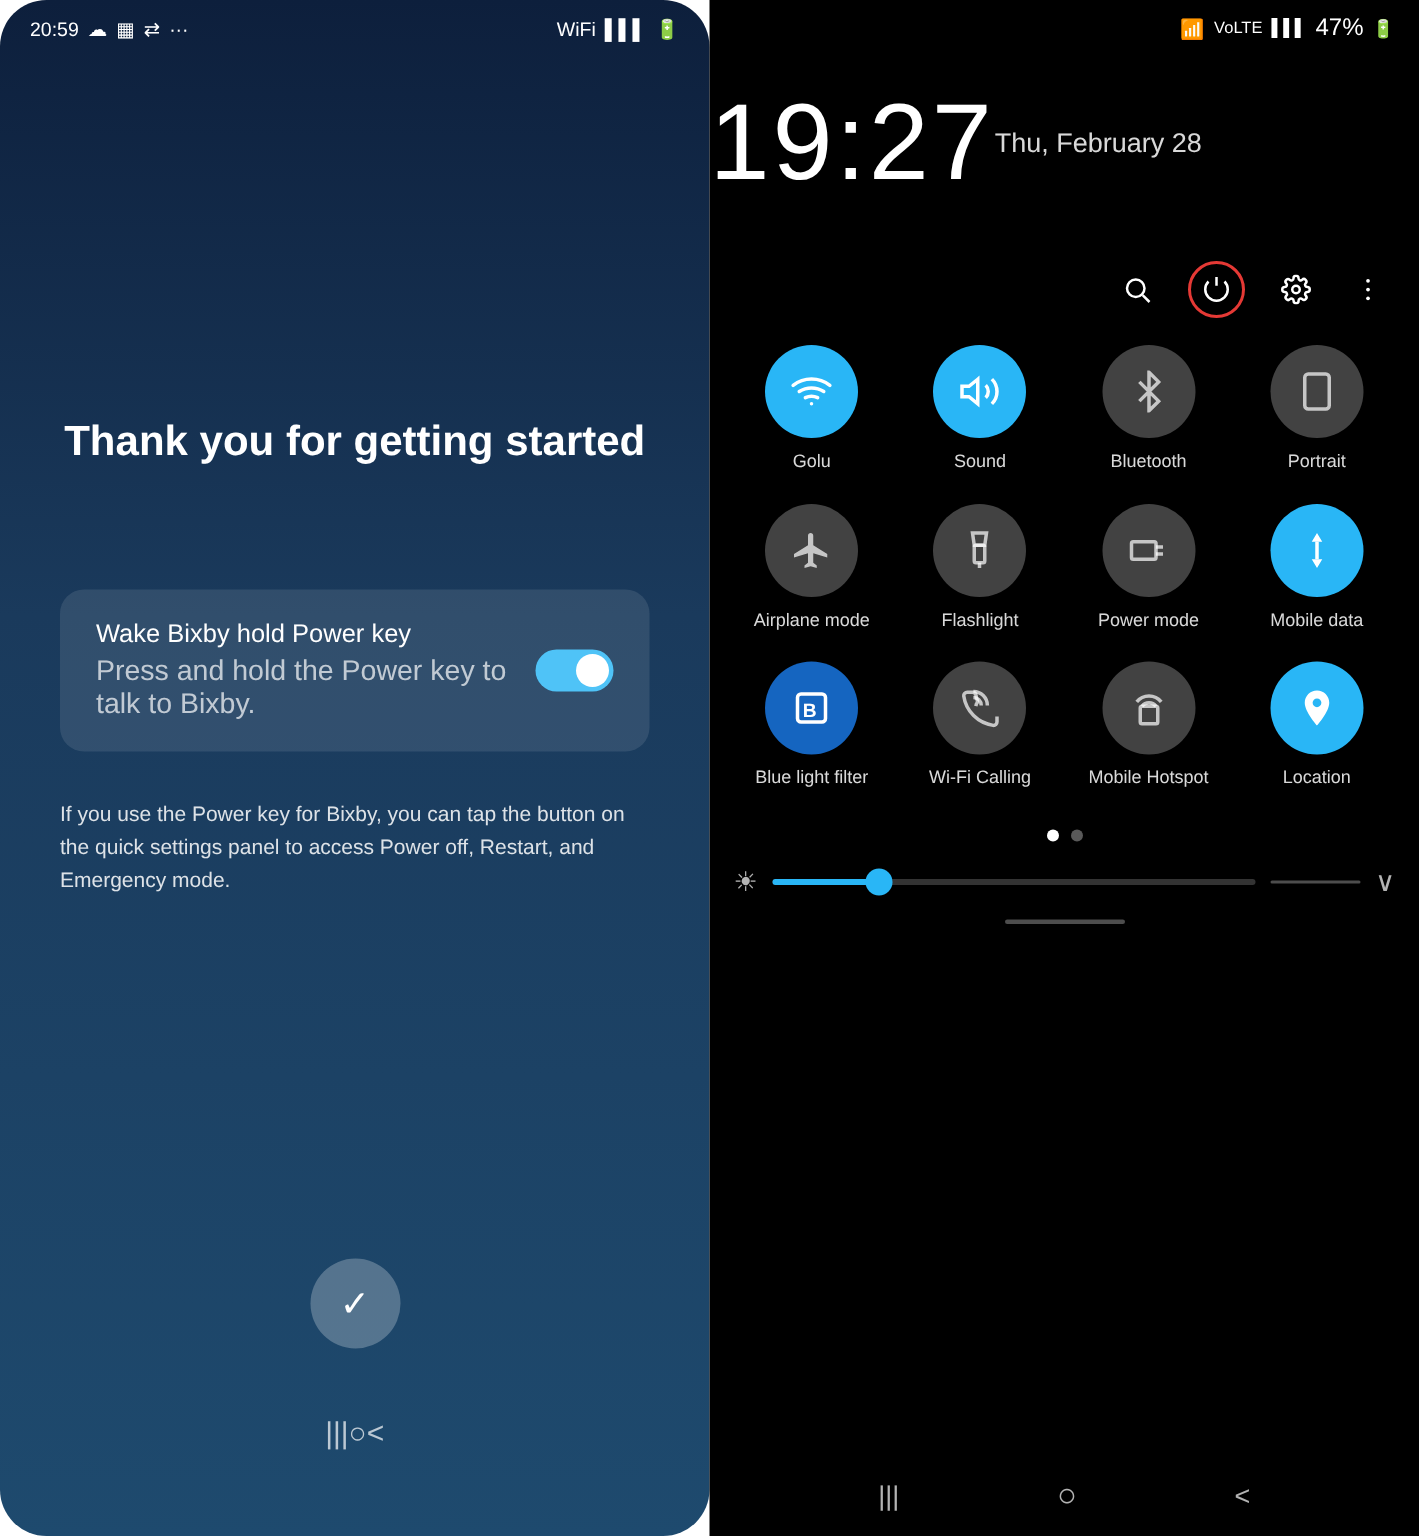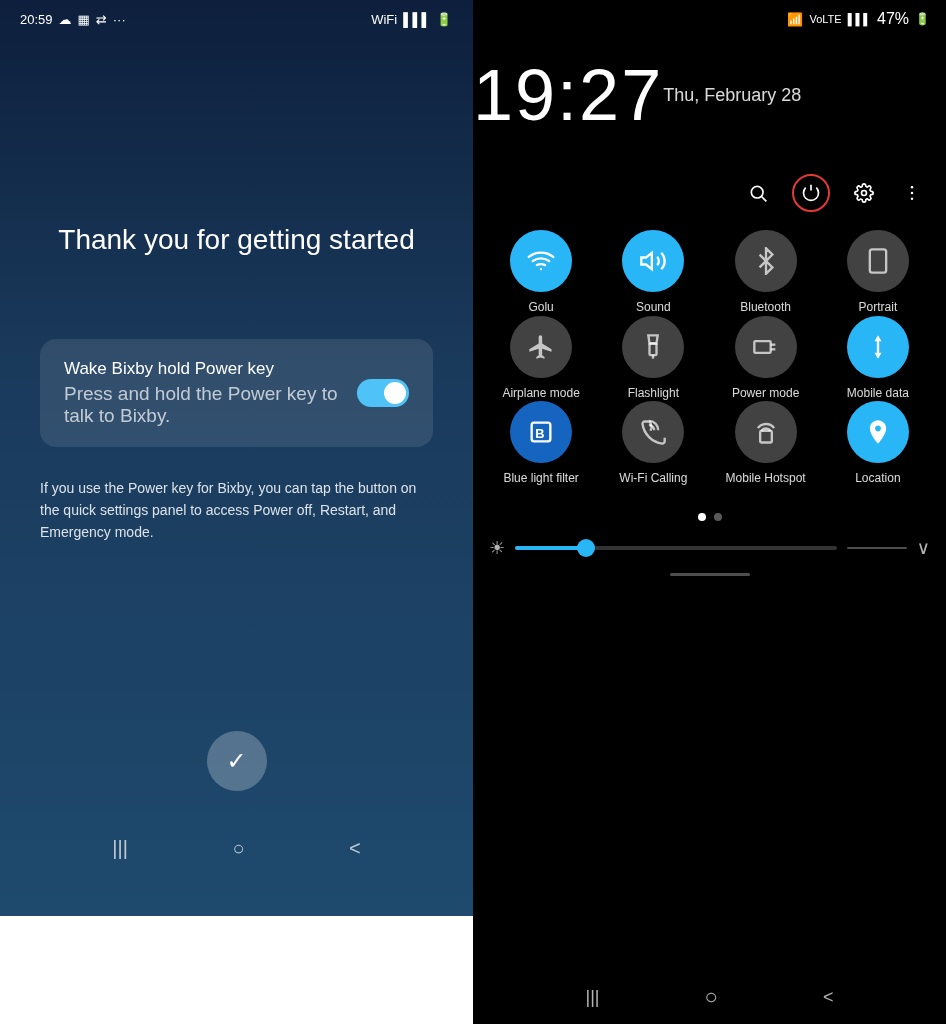--- a/index.html
+++ b/index.html
@@ -7,25 +7,27 @@
       width: 946px;
       height: 1024px;
       display: flex;
       font-family: 'Segoe UI', sans-serif;
       overflow: hidden;
     }
 
     
     .left-panel {
       width: 473px;
-      height: 916px;
+      height: 1024px;
       background: linear-gradient(180deg, #0d1f3c 0%, #1a3a5c 40%, #1e4a6e 100%);
       display: flex;
       flex-direction: column;
+      align-items: center;
       position: relative;
+      border-radius: 31px;
     }
 
     .left-status-bar {
       width: 100%;
       display: flex;
       justify-content: space-between;
       align-items: center;
       padding: 12px 20px 8px;
       color: white;
       font-size: 13px;
@@ -49,21 +51,21 @@
       flex-direction: column;
       align-items: center;
       justify-content: center;
       padding: 20px 40px;
     }
 
     .thank-you-text {
       color: white;
       font-size: 28px;
       text-align: center;
-      font-weight: 400;
+      font-weight: 700;
       margin-bottom: 80px;
       line-height: 1.3;
     }
 
     .bixby-card {
       background: rgba(255,255,255,0.1);
       border-radius: 16px;
       padding: 20px 24px;
       width: 100%;
       display: flex;
@@ -208,21 +210,21 @@
       display: flex;
       align-items: center;
       justify-content: center;
       color: white;
       font-size: 18px;
     }
 
     .qs-grid {
       display: grid;
       grid-template-columns: repeat(4, 1fr);
-      gap: 0 8px;
+      gap: 20px 8px;
       padding: 10px 16px;
     }
 
     .qs-tile {
       display: flex;
       flex-direction: column;
       align-items: center;
       gap: 8px;
     }
 

